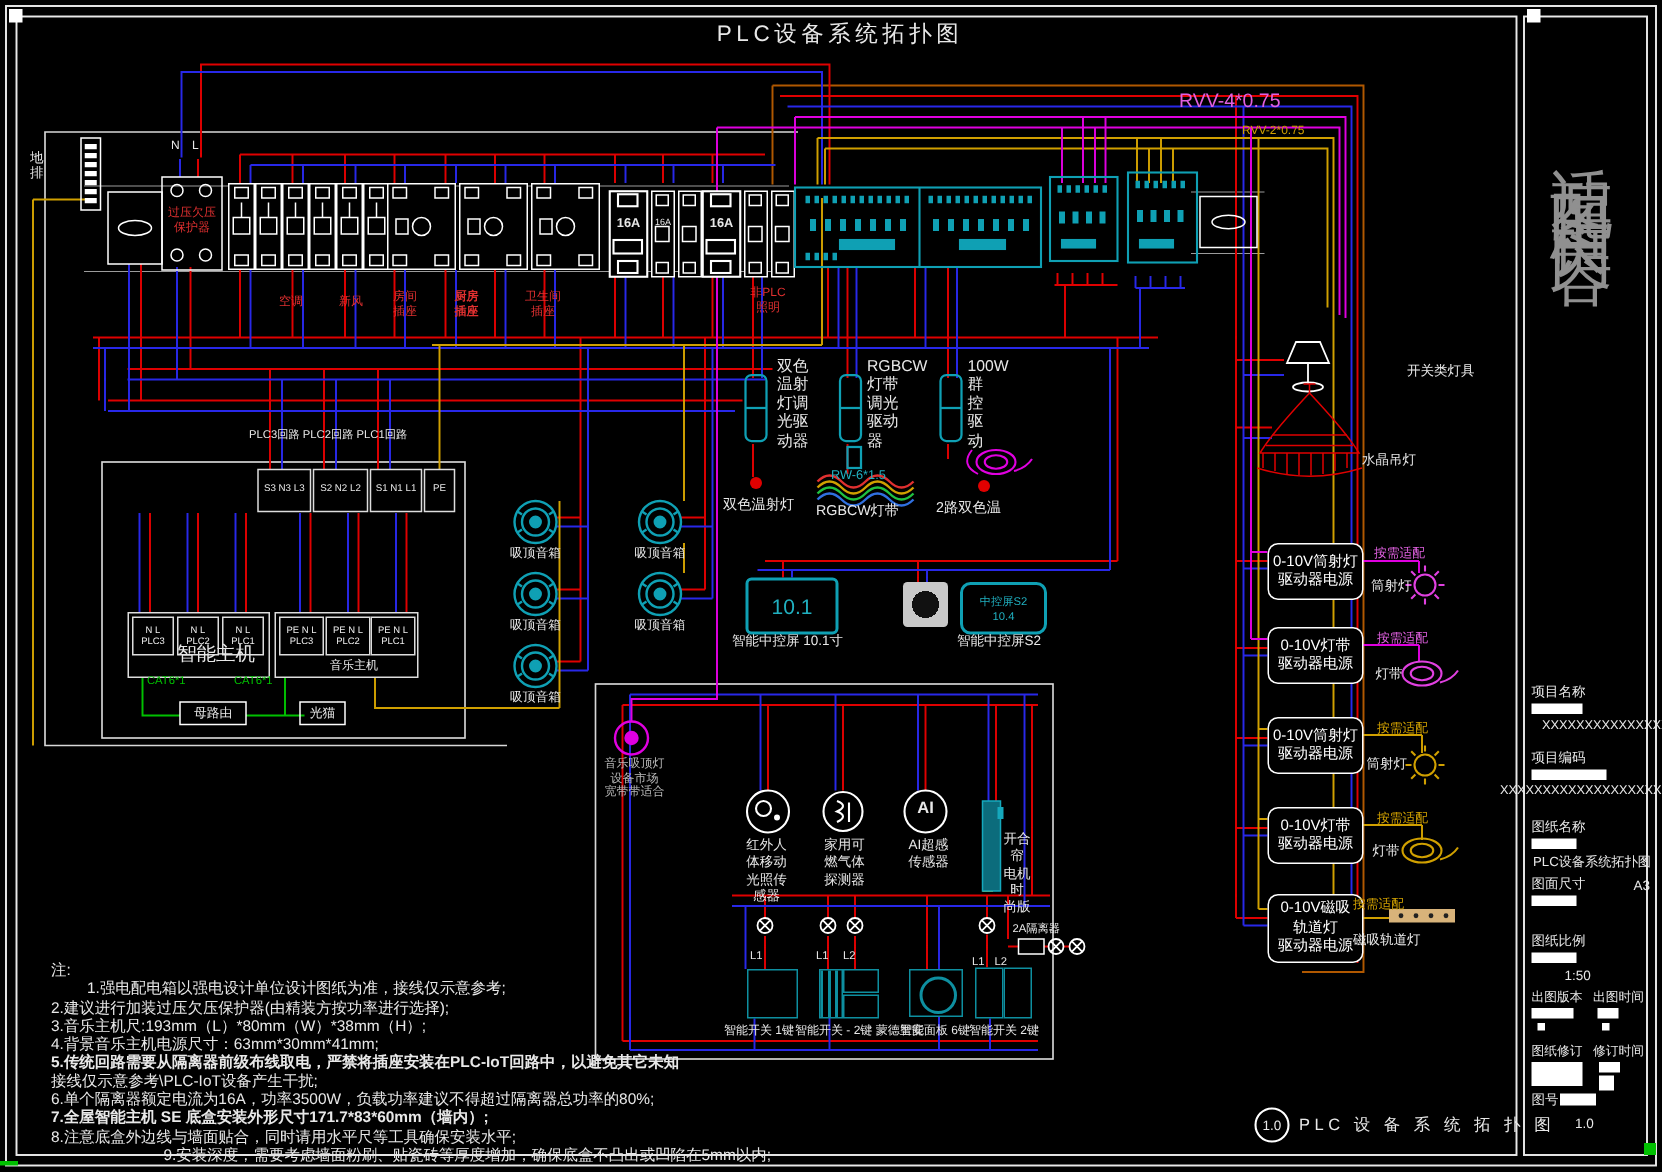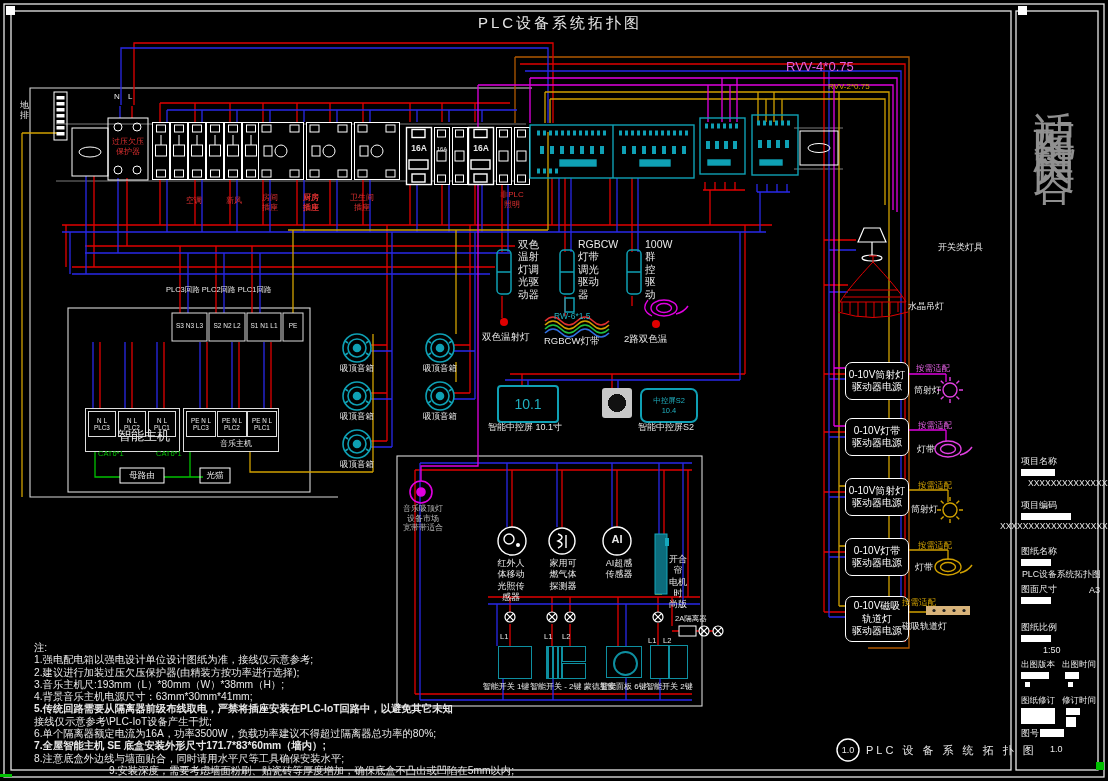--- a/index.html
+++ b/index.html
@@ -504,21 +504,21 @@
 <div class="t" style="left:648px;top:637px;font-size:7.5px;">L1</div>
 <div class="t" style="left:663px;top:637px;font-size:7.5px;">L2</div>
 <div class="t" style="left:675px;top:615px;font-size:7.5px;">2A隔离器</div>
 <div class="t c" style="left:478px;top:682px;width:56px;font-size:8px;">智能开关 1键</div>
 <div class="t" style="left:530px;top:682px;font-size:8px;">智能开关 - 2键 蒙德里安</div>
 <div class="t" style="left:600px;top:682px;font-size:8px;">智能面板 6键</div>
 <div class="t" style="left:646px;top:682px;font-size:8px;">智能开关 2键</div>
 
 <div style="position:absolute;left:34px;top:642px;width:480px;z-index:5;">
   <div class="t" style="position:static;font-size:10.3px;line-height:12.3px;">注:</div>
-  <div class="t" style="position:static;font-size:10.3px;line-height:12.3px;">1.强电配电箱以强电设计单位设计图纸为准，接线仅示意参考;</div>
+  <div class="t" style="position:static;font-size:10.3px;line-height:12.3px;margin-left:24px;">1.强电配电箱以强电设计单位设计图纸为准，接线仅示意参考;</div>
   <div class="t" style="position:static;font-size:10.3px;line-height:12.3px;">2.建议进行加装过压欠压保护器(由精装方按功率进行选择);</div>
   <div class="t" style="position:static;font-size:10.3px;line-height:12.3px;">3.音乐主机尺:193mm（L）*80mm（W）*38mm（H）;</div>
   <div class="t" style="position:static;font-size:10.3px;line-height:12.3px;">4.背景音乐主机电源尺寸：63mm*30mm*41mm;</div>
   <div class="t" style="position:static;font-size:10.3px;line-height:12.3px;font-weight:bold;">5.传统回路需要从隔离器前级布线取电，严禁将插座安装在PLC-IoT回路中，以避免其它未知</div>
   <div class="t" style="position:static;font-size:10.3px;line-height:12.3px;">接线仅示意参考\PLC-IoT设备产生干扰;</div>
   <div class="t" style="position:static;font-size:10.3px;line-height:12.3px;">6.单个隔离器额定电流为16A，功率3500W，负载功率建议不得超过隔离器总功率的80%;</div>
   <div class="t" style="position:static;font-size:10.3px;line-height:12.3px;font-weight:bold;">7.全屋智能主机 SE 底盒安装外形尺寸171.7*83*60mm（墙内）;</div>
   <div class="t" style="position:static;font-size:10.3px;line-height:12.3px;">8.注意底盒外边线与墙面贴合，同时请用水平尺等工具确保安装水平;</div>
   <div class="t" style="position:static;font-size:10.3px;line-height:12.3px;text-align:right;">9.安装深度，需要考虑墙面粉刷、贴瓷砖等厚度增加，确保底盒不凸出或凹陷在5mm以内;</div>
 </div>

